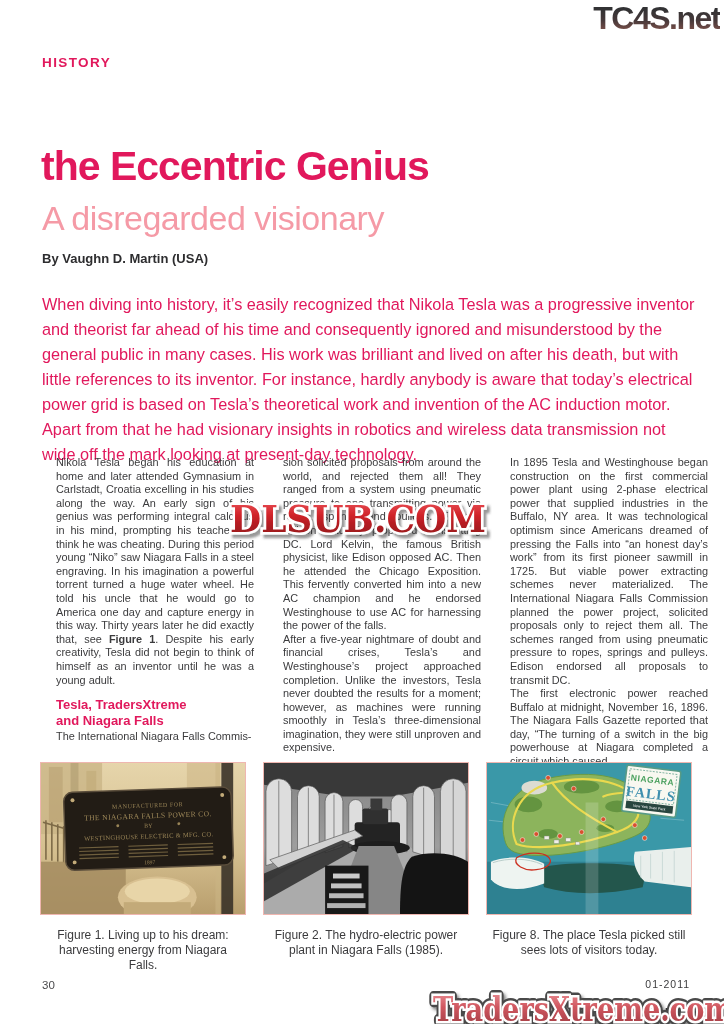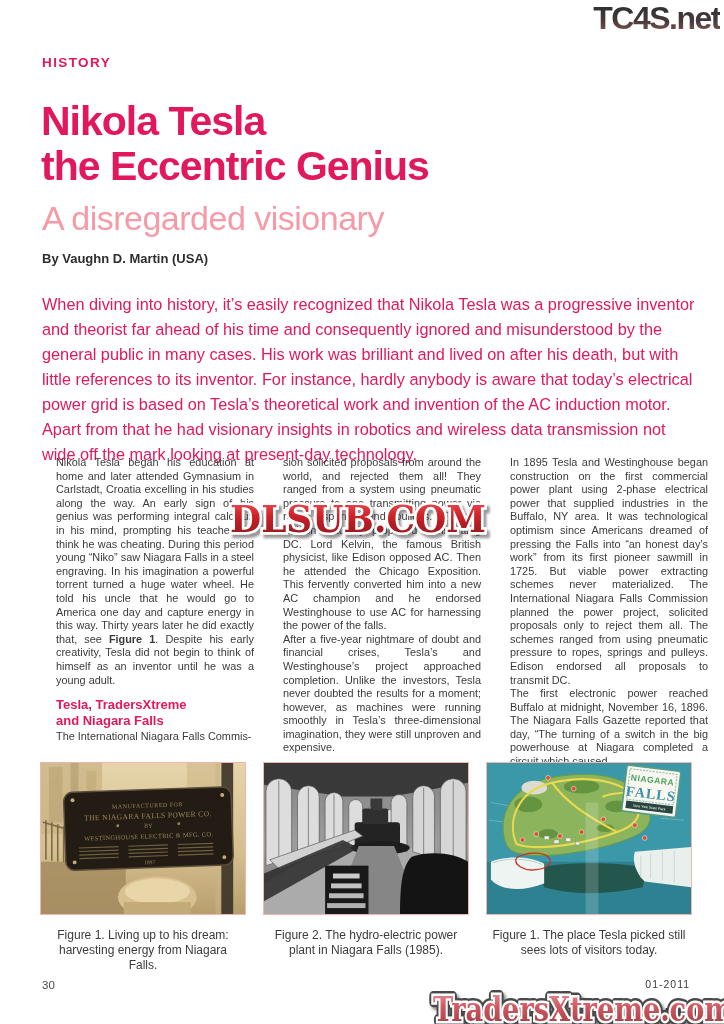--- a/index.html
+++ b/index.html
@@ -44,21 +44,21 @@
 </style>
 </head>
 <body>
 
 <div class="page">
 
   <div class="wm-tc4s">TC4S.net</div>
 
   <div class="kicker">HISTORY</div>
 
-  <h1 class="title"><span>Nikola Tesla</span><br><span>the Eccentric Genius</span></h1>
+  <h1 class="title"><br><span>the Eccentric Genius</span></h1>
   <h2 class="subtitle">A disregarded visionary</h2>
   <div class="byline">By Vaughn D. Martin (USA)</div>
 
   <div class="intro">When diving into history, it’s easily recognized that Nikola Tesla was a progressive inventor and theorist far ahead of his time and consequently ignored and misunderstood by the general public in many cases. His work was brilliant and lived on after his death, but with little references to its inventor. For instance, hardly anybody is aware that today’s electrical power grid is based on Tesla’s theoretical work and invention of the AC induction motor. Apart from that he had visionary insights in robotics and wireless data transmission not wide off the mark looking at present-day technology.</div>
 
   <div class="columns">
     <div class="col">
       <p><span>Nikola Tesla began his education at home and later attended Gymnasium in Carlstadt, Croatia excelling in his studies along the way. An early sign of his genius was performing integral calculus in his mind, prompting his teachers to think he was cheating. During this period young “Niko” saw Niagara Falls in a steel engraving. In his imagination a powerful torrent turned a huge water wheel. He told his uncle that he would go to America one day and capture energy in this way. Thirty years later he did exactly that, see </span><b>Figure 1</b><span>. Despite his early creativity, Tesla did not begin to think of himself as an inventor until he was a young adult.</span></p>
       <h3 class="col-heading">
           <span>Tesla, TradersXtreme</span>
@@ -281,21 +281,21 @@
           <g transform="rotate(7 166 30)">
             <rect x="139" y="5" width="55" height="47" rx="2" fill="#f8f8f0" stroke="#579a86" stroke-width="1.6"></rect>
             <rect x="142.5" y="8.5" width="48" height="31" fill="none" stroke="#579a86" stroke-width="0.7" stroke-dasharray="2,1.3"></rect>
             <text x="166.5" y="20" text-anchor="middle" font-family="Liberation Sans, sans-serif" font-weight="bold" font-size="8.6" letter-spacing="0.6" fill="#4aa05e">NIAGARA</text>
             <text x="166.5" y="36" text-anchor="middle" font-family="Liberation Serif, serif" font-weight="bold" font-size="14.5" letter-spacing="1" fill="#3e8fae">FALLS</text>
             <rect x="142.5" y="41" width="48" height="7.5" fill="#28463f"></rect>
             <text x="166.5" y="46.3" text-anchor="middle" font-family="Liberation Sans, sans-serif" font-size="3.6" fill="#ffffff">New York State Park</text>
           </g>
         </svg>
       </div>
-      <figcaption>Figure 1. The place Tesla picked still sees lots of visitors today.</figcaption>
+      <figcaption>Figure 8. The place Tesla picked still sees lots of visitors today.</figcaption>
     </figure>
   </div>
 
   <div class="page-num">30</div>
   <div class="footer-right">
     <span class="issue">01-2011</span>
     <span class="brand">elektor</span>
   </div>
 
   <div class="wm-traders">

